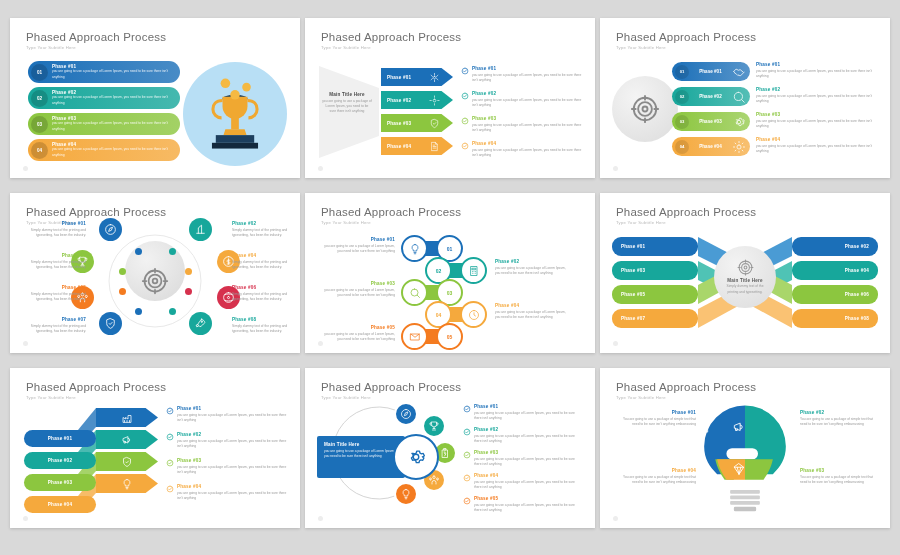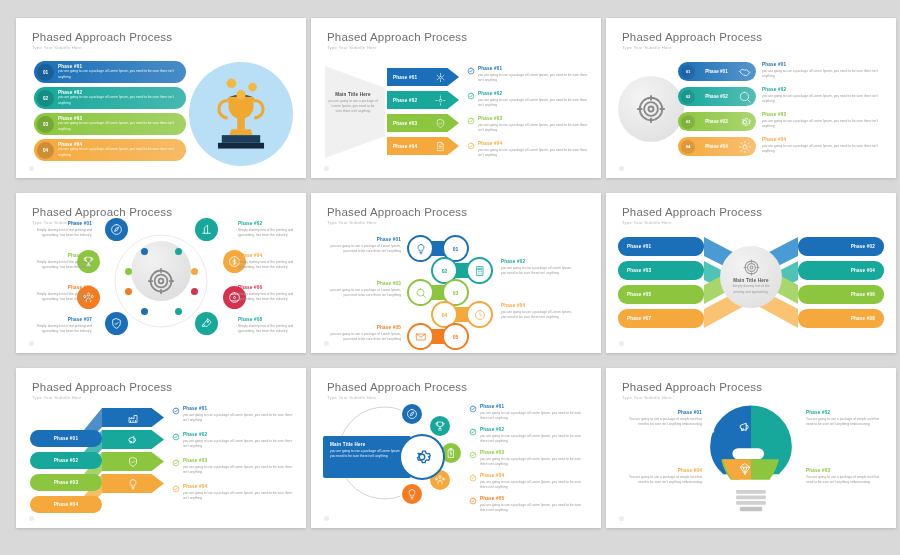--- a/index.html
+++ b/index.html
@@ -7,21 +7,21 @@
     width: 900px; height: 555px;
     background: #d9d9d9;
     font-family: "Liberation Sans", sans-serif;
     overflow: hidden;
   }
   #grid {
     display: grid;
     grid-template-columns: repeat(3, 290px);
     grid-template-rows: repeat(3, 160px);
     column-gap: 5px; row-gap: 15px;
-    padding: 18px 16px;
+    padding: 18px 10px;
   }
   .slide {
     background: #fff; position: relative; overflow: hidden;
     box-shadow: 0 1px 3px rgba(0,0,0,.16);
   }
   .s-title {
     position:absolute; left:16px; top:13px;
     font-size:11.5px; color:#6f6f6f; letter-spacing:.2px; white-space:nowrap;
   }
   .s-sub {

